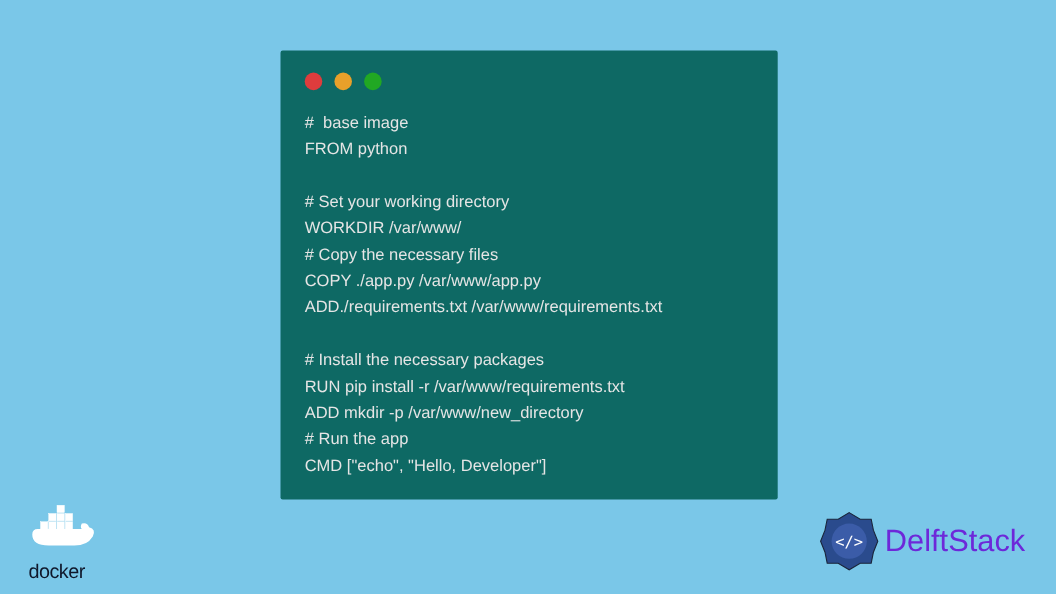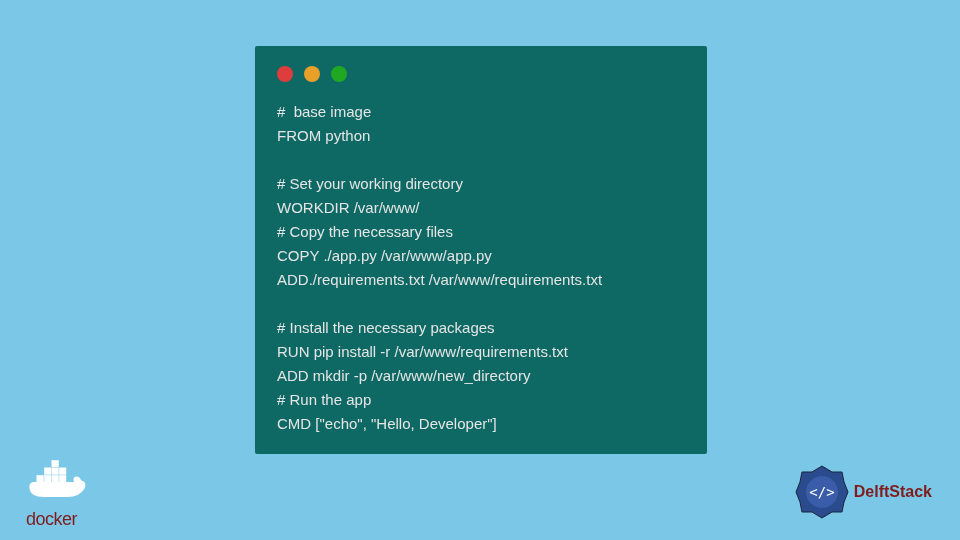--- a/index.html
+++ b/index.html
@@ -42,21 +42,21 @@
       color: #e5e5e5;
       font-size: 15px;
       line-height: 24px;
       font-family: Arial, sans-serif;
       white-space: pre-wrap;
     }
     .docker-logo {
       position: absolute;
       left: 26px;
       bottom: 10px;
-      color: #7f1d1d;
+      color: #0f172a;
       width: 80px;
     }
     .docker-whale {
       width: 70px;
       height: 50px;
       position: relative;
     }
     .docker-text {
       font-size: 18px;
       font-weight: 400;
@@ -70,23 +70,23 @@
       display: flex;
       align-items: center;
       gap: 4px;
     }
     .delftstack-badge {
       width: 56px;
       height: 56px;
       position: relative;
     }
     .delftstack-text {
-      font-size: 16px;
-      color: #7f1d1d;
-      font-weight: 700;
+      font-size: 28px;
+      color: #6d28d9;
+      font-weight: 400;
     }
   </style>
 </head>
 <body>
 
 <div class="code-window">
   <div class="traffic-lights">
     <div class="light red"></div>
     <div class="light yellow"></div>
     <div class="light green"></div>

